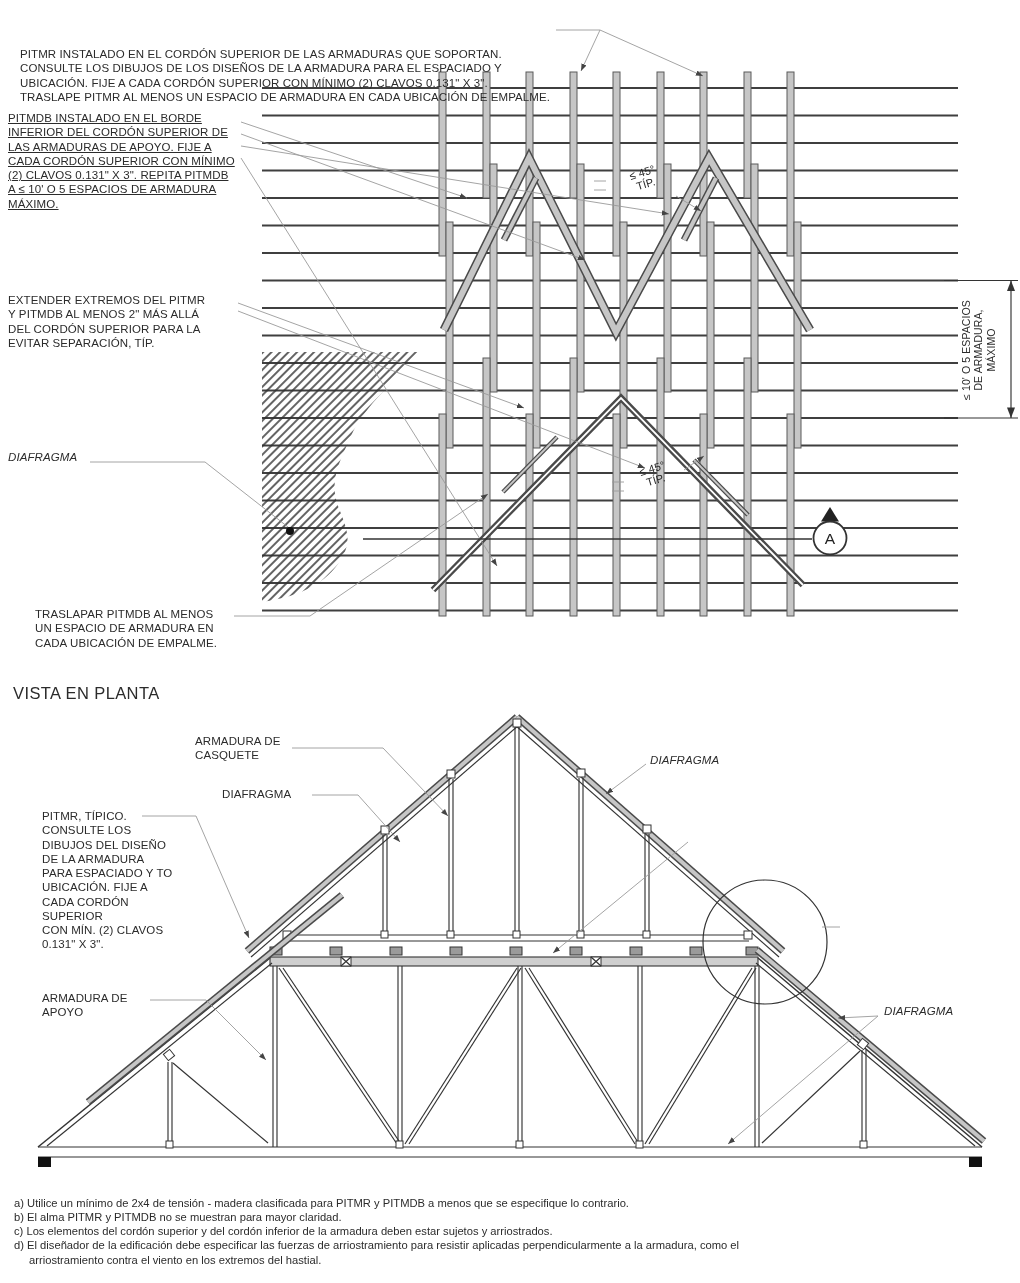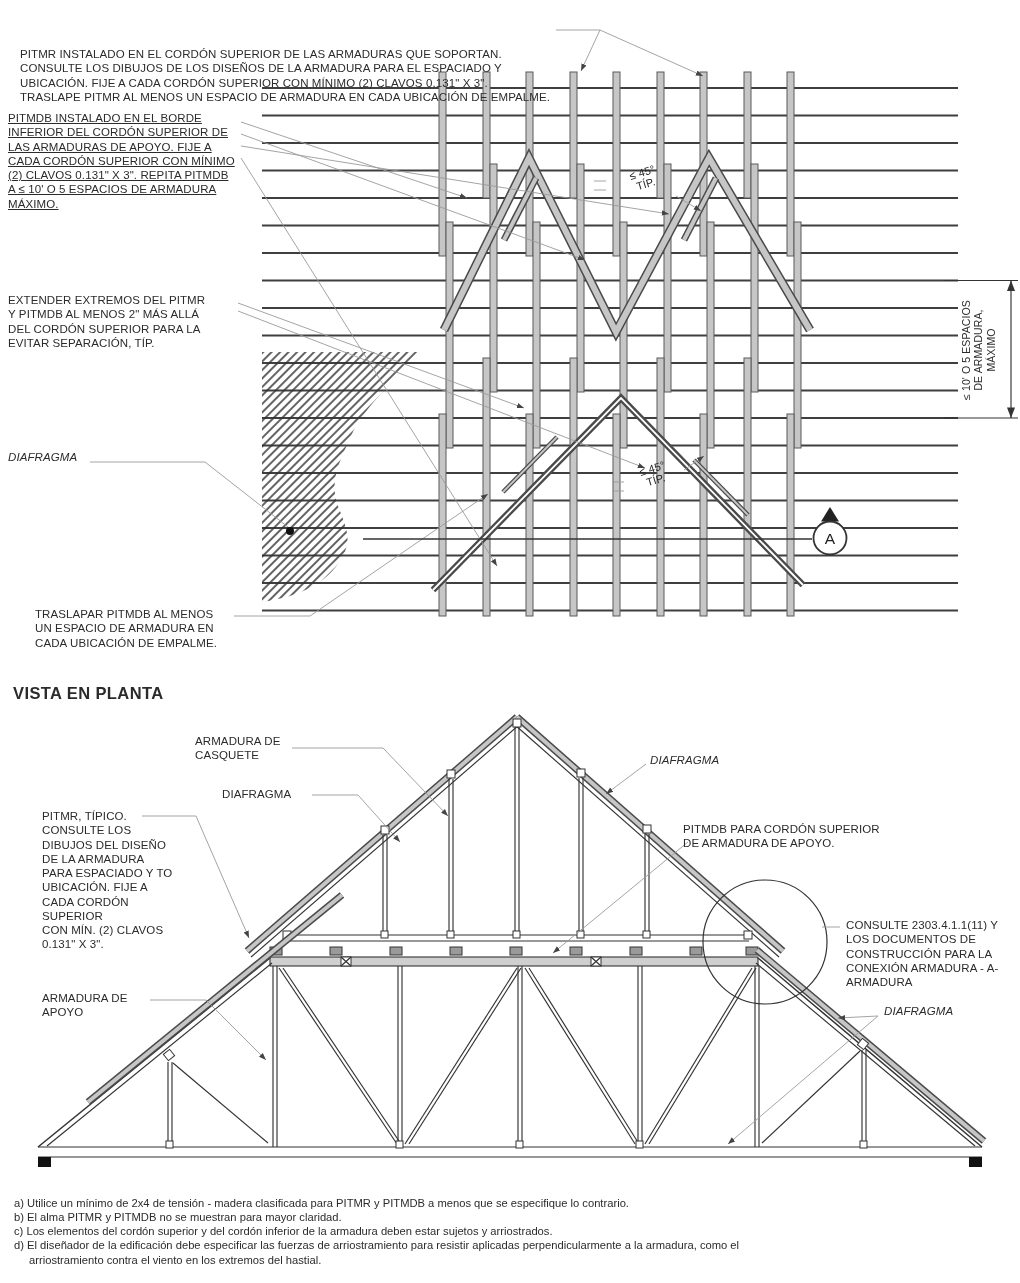--- a/index.html
+++ b/index.html
@@ -297,47 +297,40 @@
 <div class="txt rot" style="left:616px;top:166px;width:56px;">≤ 45°
 TÍP.</div>
 
 <div class="txt rot" style="left:626px;top:462px;width:56px;">≤ 45°
 TÍP.</div>
 
 <div class="txt dimtxt" style="left:910px;top:330px;width:140px;height:40px;">≤ 10' O 5 ESPACIOS
 DE ARMADURA,
 MÁXIMO</div>
 
-<div class="txt ttl" style="left:13px;top:683px;font-weight:bold;">VISTA EN PLANTA</div>
+<div class="txt ttl" style="left:13px;top:683px;">VISTA EN PLANTA</div>
 
 <div class="txt" style="left:195px;top:734px;width:120px;">ARMADURA DE
 CASQUETE</div>
 
 <div class="txt" style="left:222px;top:787px;">DIAFRAGMA</div>
 
 <div class="txt it" style="left:650px;top:753px;">DIAFRAGMA</div>
 
 <div class="txt" style="left:18px;top:809px;width:150px;margin-left:24px;">PITMR, TÍPICO.
 CONSULTE LOS
 DIBUJOS DEL DISEÑO
 DE LA ARMADURA
 PARA ESPACIADO Y TO
 UBICACIÓN.  FIJE A
 CADA CORDÓN SUPERIOR
 CON MÍN. (2) CLAVOS
 0.131" X 3".</div>
 
-<div class="txt" style="left:683px;top:822px;width:240px;">PITMDB PARA CORDÓN SUPERIOR
-DE ARMADURA DE APOYO.</div>
-
-<div class="txt" style="left:846px;top:918px;width:170px;">CONSULTE 2303.4.1.1(11) Y
-LOS DOCUMENTOS DE
-CONSTRUCCIÓN PARA LA
-CONEXIÓN ARMADURA - A-
-ARMADURA</div>
+
 
 <div class="txt" style="left:42px;top:991px;width:120px;">ARMADURA DE
 APOYO</div>
 
 <div class="txt it" style="left:884px;top:1004px;">DIAFRAGMA</div>
 
 <div class="note" style="position:absolute;left:14px;top:1196px;width:1000px;">a) Utilice un mínimo de 2x4 de tensión - madera clasificada para PITMR y PITMDB a menos que se especifique lo contrario.</div>
 <div class="note" style="position:absolute;left:14px;top:1210px;width:1000px;">b) El alma PITMR y PITMDB no se muestran para mayor claridad.</div>
 <div class="note" style="position:absolute;left:14px;top:1224px;width:1000px;">c) Los elementos del cordón superior y del cordón inferior de la armadura deben estar sujetos y arriostrados.</div>
 <div class="note" style="position:absolute;left:14px;top:1238px;width:1000px;">d) El diseñador de la edificación debe especificar las fuerzas de arriostramiento para resistir aplicadas perpendicularmente a la armadura, como el

